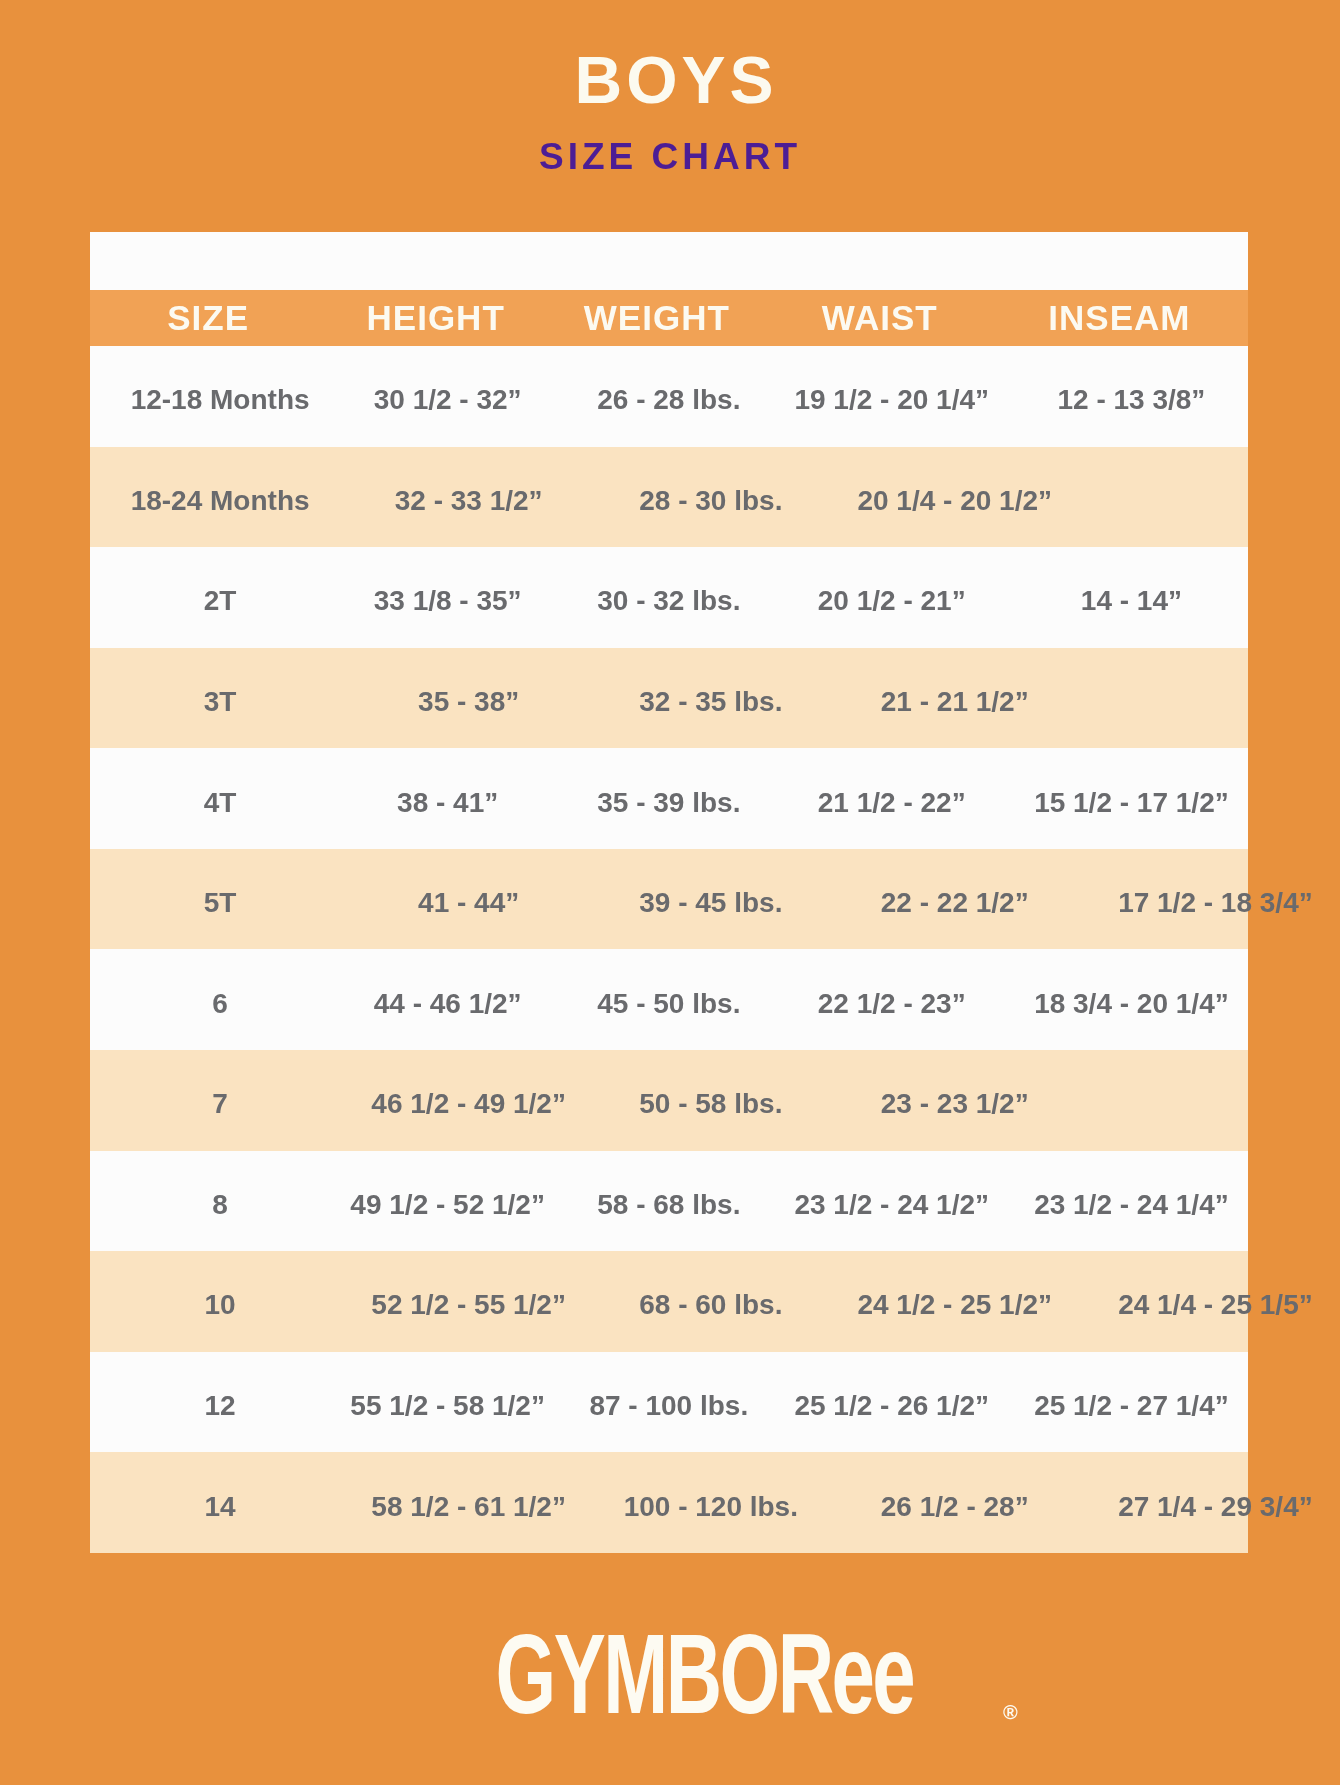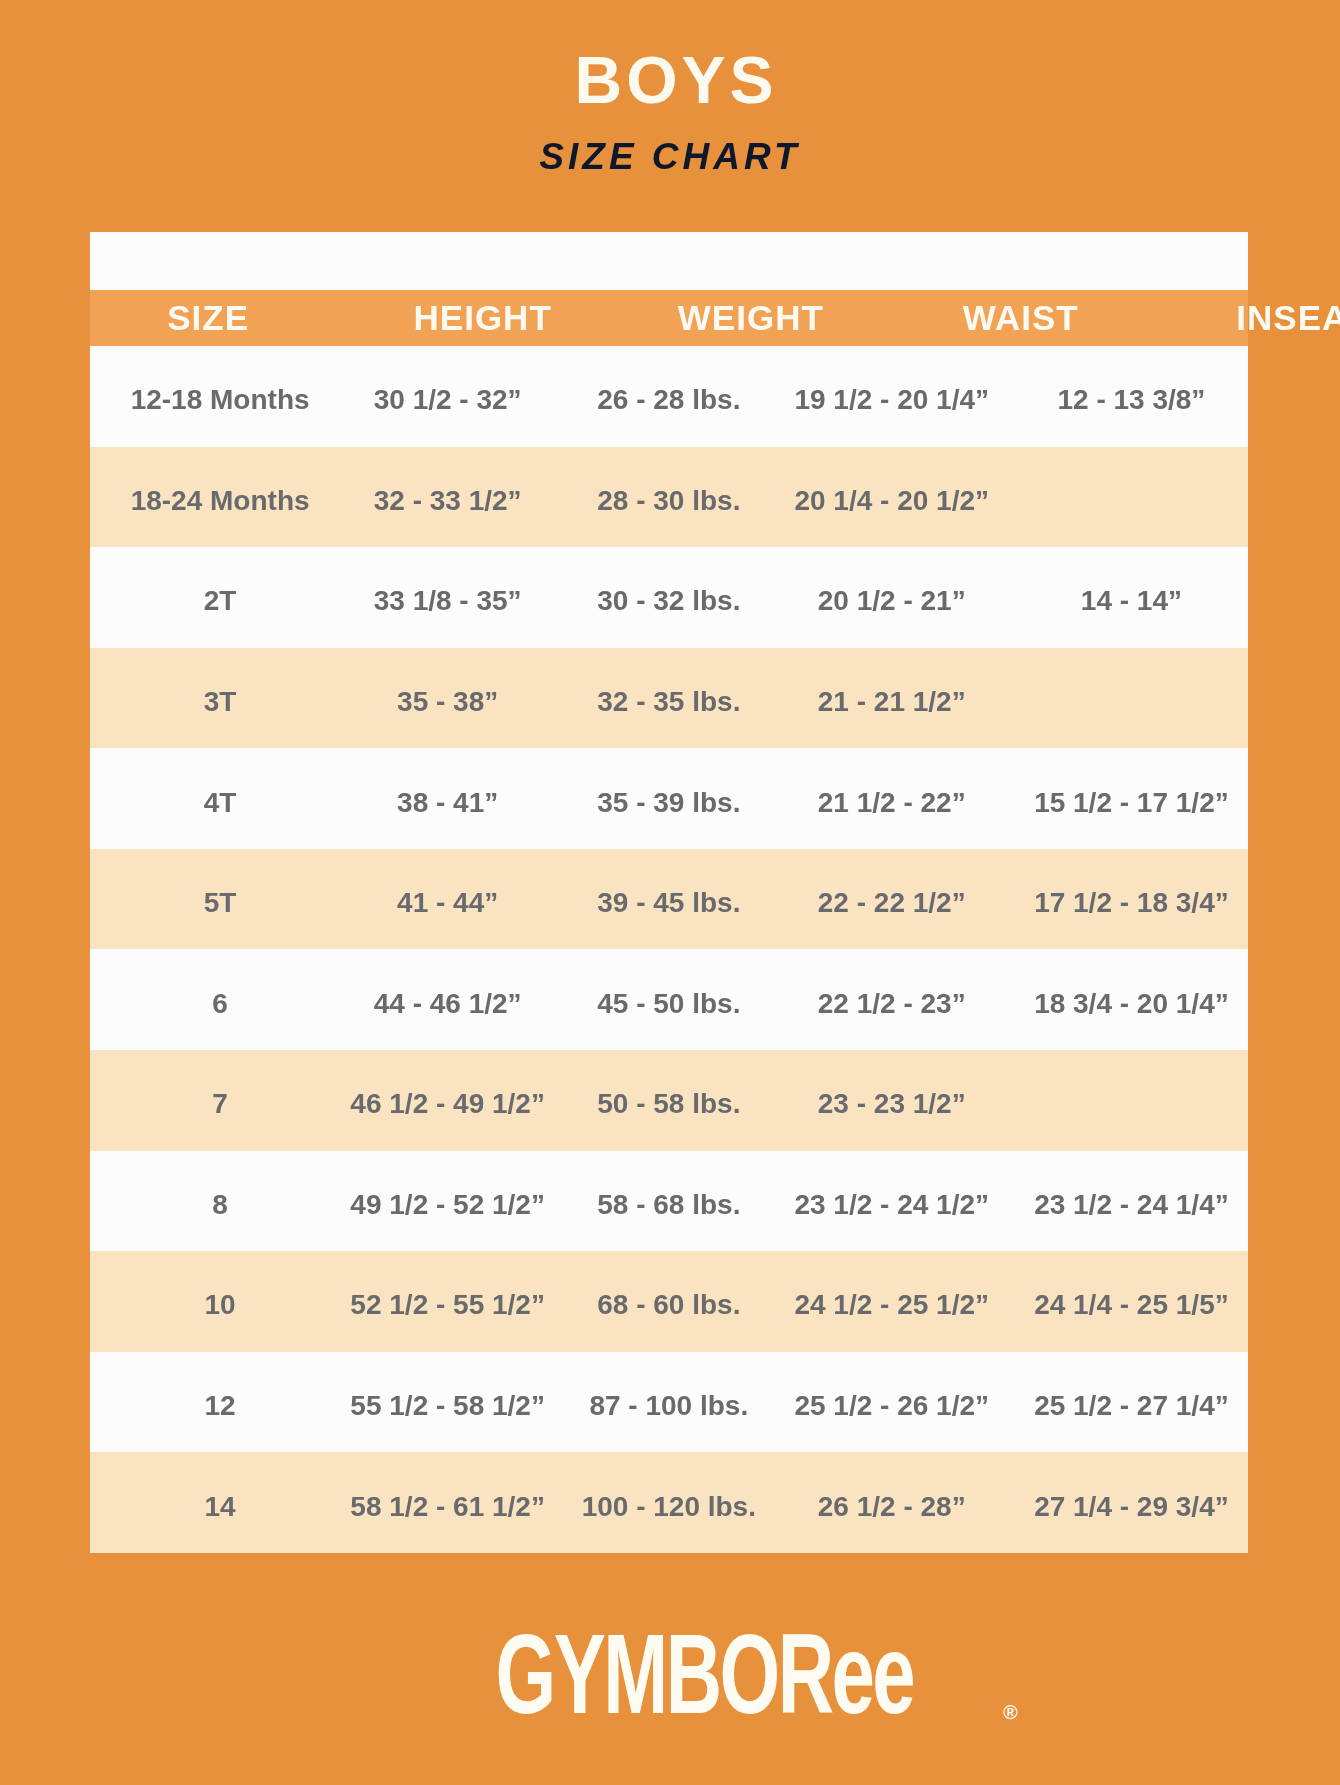--- a/index.html
+++ b/index.html
@@ -25,26 +25,25 @@
     font-weight: bold;
     letter-spacing: 4px;
     margin: 0;
   }
   .page-subtitle {
     position: absolute;
     top: 136px;
     left: 0;
     width: 100%;
     text-align: center;
-    color: #0f172a;
+    color: #4c1d95;
     font-size: 37px;
     font-weight: bold;
     letter-spacing: 4px;
     margin: 0;
-    font-style: italic;
   }
   .size-table {
     position: absolute;
     left: 90px;
     top: 232px;
     width: 1158px;
     height: 1321px;
     background: #FCFCFC;
     display: flex;
     flex-direction: column;
@@ -54,21 +53,20 @@
     flex: 0 0 58px;
     background: #FCFCFC;
   }
   .thead {
     height: 56px;
     flex: 0 0 56px;
     background: #F1A255;
     display: grid;
     grid-template-columns: 20.4% 18.9% 19.3% 19.2% 22.2%;
     align-items: center;
-    gap: 47px;
   }
   .th {
     text-align: center;
     color: #FCFAF1;
     font-size: 35px;
     font-weight: bold;
     letter-spacing: 1px;
   }
   .tbody {
     flex: 1 1 auto;
@@ -77,20 +75,21 @@
   }
   .tr {
     flex: 1 1 0;
     display: grid;
     grid-template-columns: 20.4% 18.9% 19.3% 19.2% 22.2%;
     align-items: center;
     background: #FCFCFC;
   }
   .tr.alt {
     background: #FAE3C1;
+    gap: 21px;
   }
   .td {
     text-align: center;
     color: #696A6D;
     font-size: 28px;
     font-weight: bold;
     padding-top: 8px;
     padding-left: 24px;
   }
   .logo-wrap {

